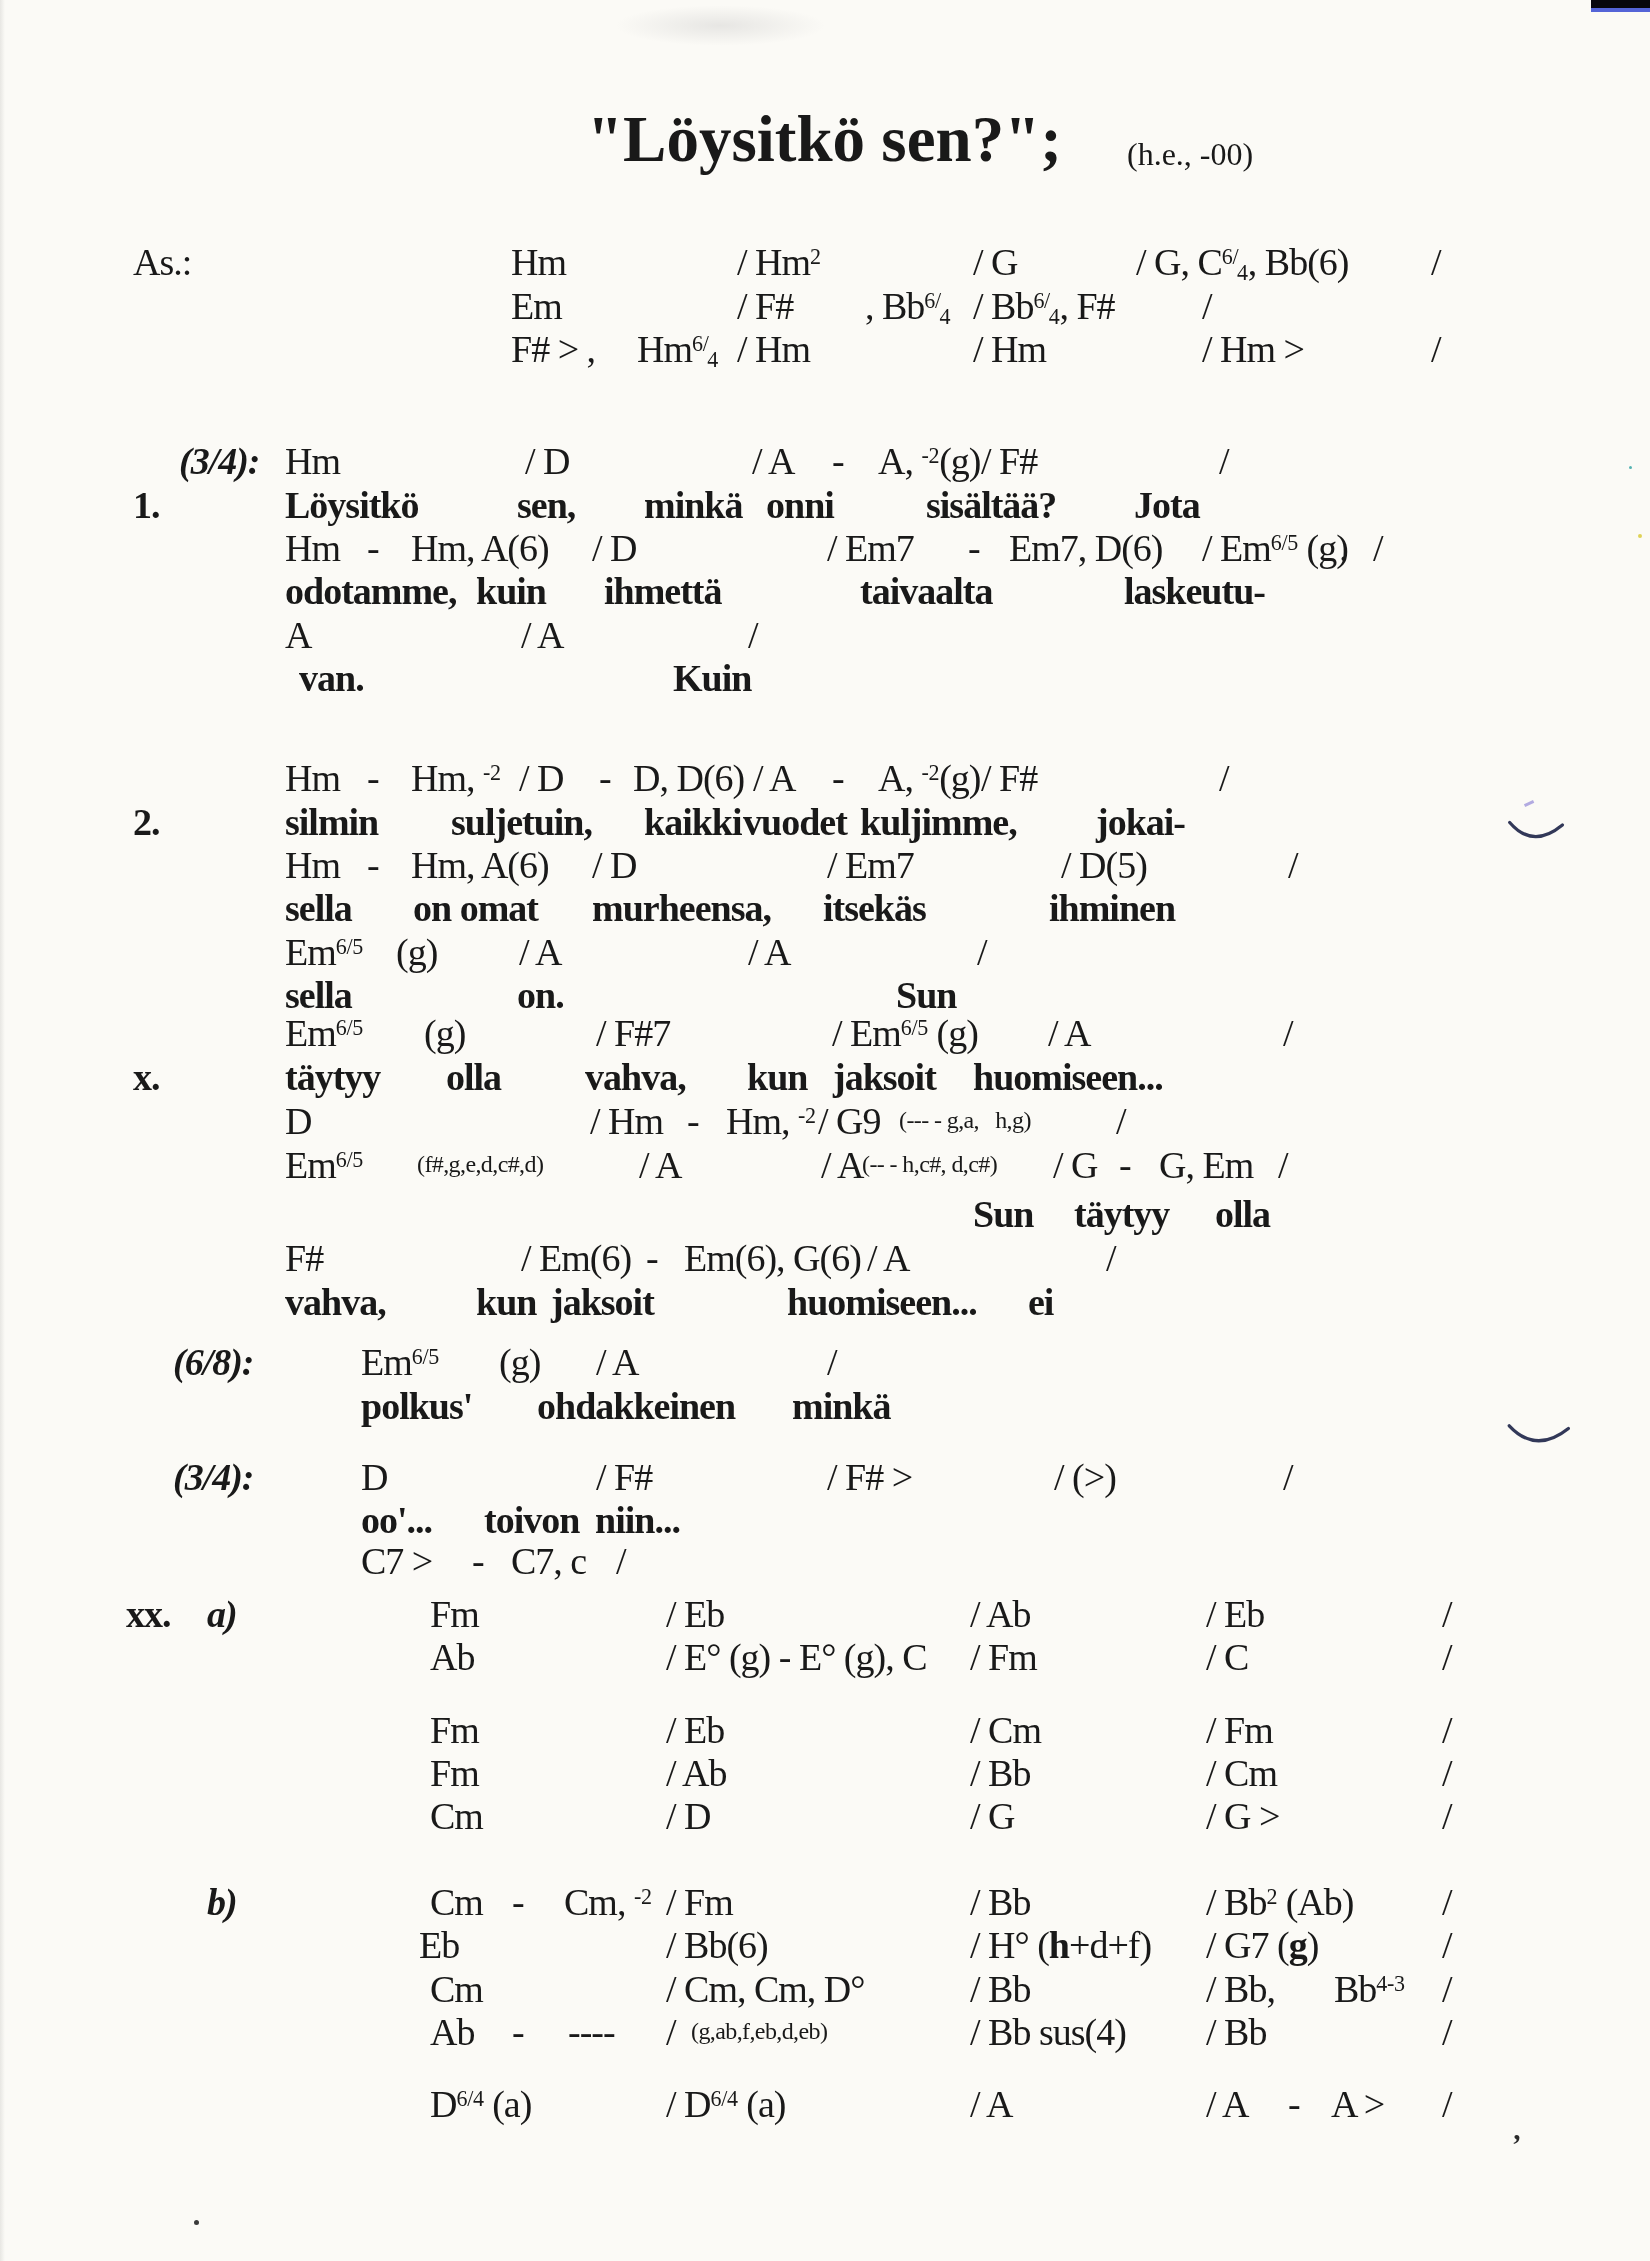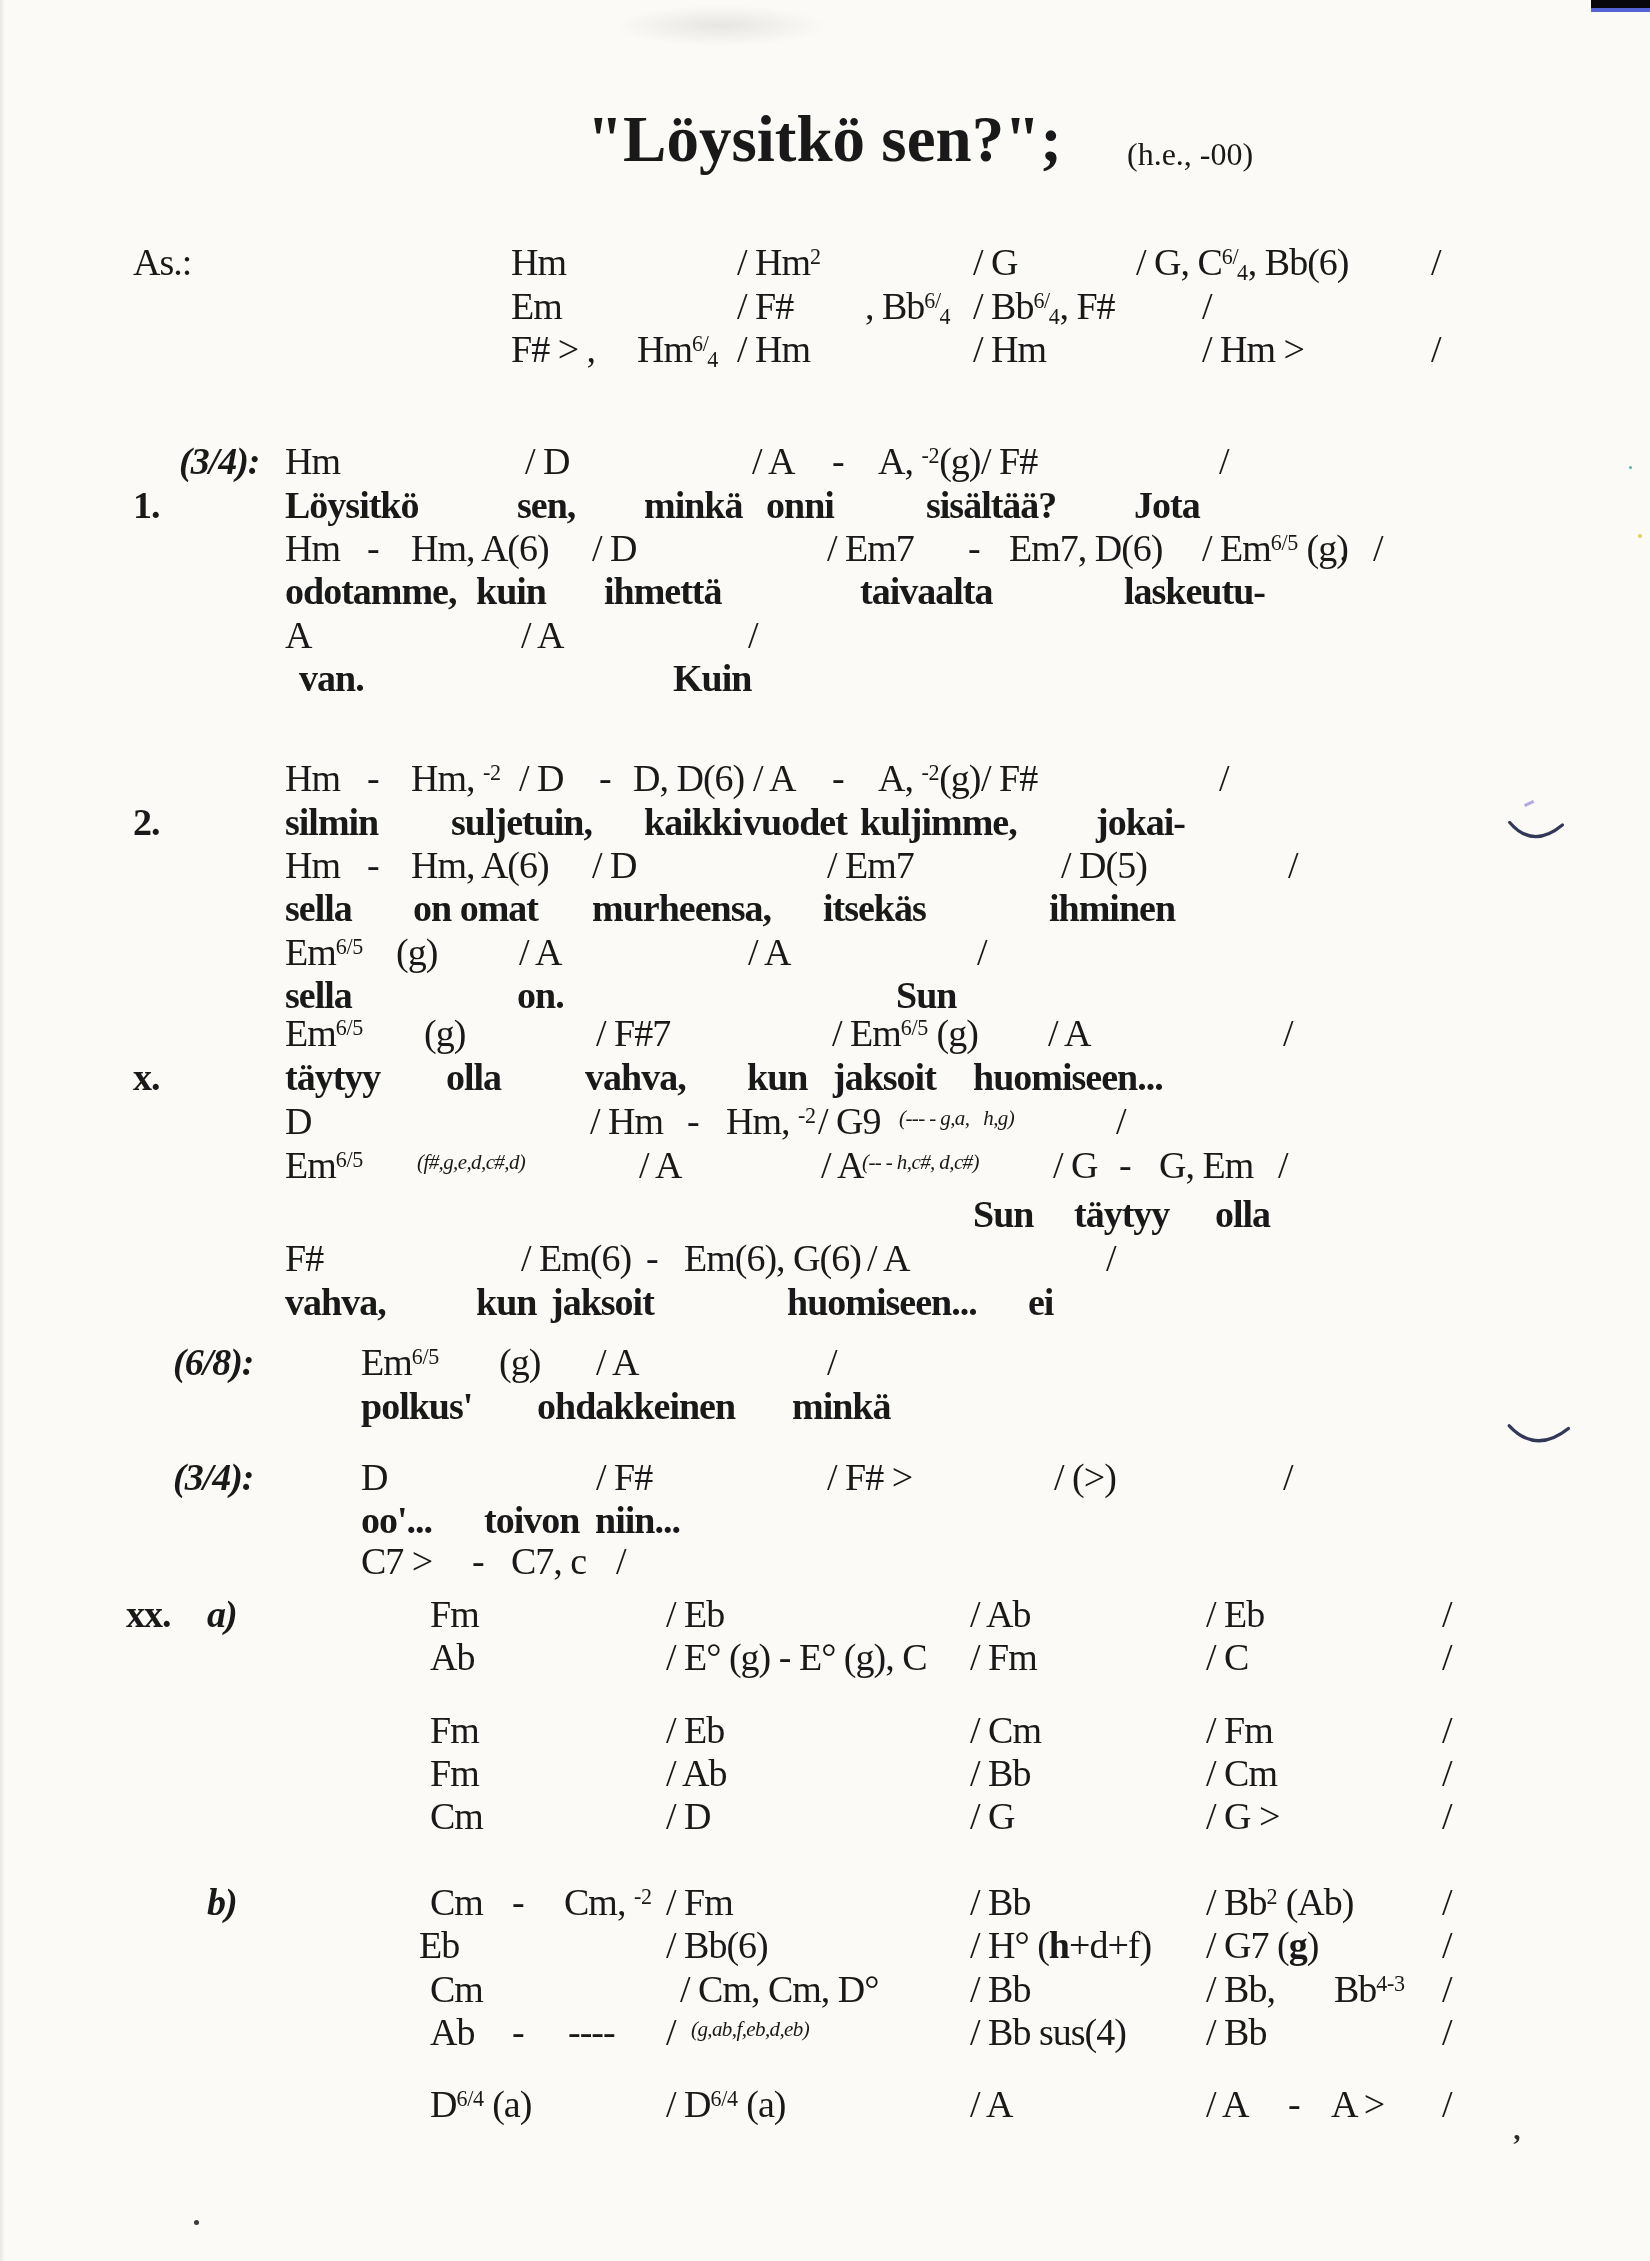--- a/index.html
+++ b/index.html
@@ -15,21 +15,21 @@
   .title{
     position:absolute;left:587px;top:102px;font-size:65px;font-weight:700;
     letter-spacing:0px;white-space:pre;color:var(--ink);
   }
   .credit{position:absolute;left:1127px;top:136px;font-size:32px;white-space:pre;color:var(--ink);}
   .line{position:absolute;left:0;width:100%;height:0;}
   .seg{position:absolute;white-space:pre;font-size:38px;line-height:1;letter-spacing:-1px;color:var(--ink);}
   .seg.l{font-weight:700;}
   .seg.n{font-weight:700;}
   .seg.i{font-weight:700;font-style:italic;}
-  .seg.a{font-style:italic;font-size:21px;transform:translateY(5.8px);letter-spacing:-0.6px;}
+  .seg.a{font-size:24px;transform:translateY(5.8px);letter-spacing:-0.6px;}
   .sup{font-size:0.58em;position:relative;top:-0.52em;letter-spacing:-0.3px;}
   .sub{font-size:0.58em;position:relative;top:0.22em;margin-left:-1.3px;letter-spacing:-0.3px;}
   .bb{font-weight:700;}
   .scanbar{position:absolute;left:1591px;top:0;width:60px;height:8.4px;background:var(--scanbar);}
   .scanbar-blue{position:absolute;left:1591px;top:7.8px;width:60px;height:3.9px;background:var(--scanbar_blue);opacity:.8;}
   .smudge{position:absolute;left:614px;top:5.2px;width:213px;height:41px;
     background:radial-gradient(ellipse at center,rgba(125,125,130,.16),rgba(0,0,0,0) 70%);}
   .pen-mark{position:absolute;}
   .pen-tick{position:absolute;left:1524px;top:802px;width:10.3px;height:2.6px;background:#8a7fd6;opacity:.65;transform:rotate(-25deg);}
   .ink-dot{position:absolute;left:194px;top:2220px;width:5.2px;height:5.2px;border-radius:50%;background:#3a3a3a;}
@@ -322,21 +322,21 @@
         </div>
         <div class="line" style="top: 1926px;">
           <span class="seg c" style="left: 419px;">Eb</span>
           <span class="seg c" style="left: 666px;">/ Bb(6)</span>
           <span class="seg c" style="left: 970px;">/ H° (<span class="bb">h</span>+d+f)</span>
           <span class="seg c" style="left: 1206px;">/ G7 (<span class="bb">g</span>)</span>
           <span class="seg c" style="left: 1442px;">/</span>
         </div>
         <div class="line" style="top: 1970px;">
           <span class="seg c" style="left: 430px;">Cm</span>
-          <span class="seg c" style="left: 680px;">/ Cm, Cm, D°</span>
+          <span class="seg c" style="left: 666px;">/ Cm, Cm, D°</span>
           <span class="seg c" style="left: 970px;">/ Bb</span>
           <span class="seg c" style="left: 1206px;">/ Bb,</span>
           <span class="seg c" style="left: 1334px;">Bb<span class="sup">4-3</span></span>
           <span class="seg c" style="left: 1442px;">/</span>
         </div>
         <div class="line" style="top: 2013px;">
           <span class="seg c" style="left: 430px;">Ab</span>
           <span class="seg c" style="left: 512px;">-</span>
           <span class="seg c" style="left: 568px;">----</span>
           <span class="seg c" style="left: 666px;">/</span>

